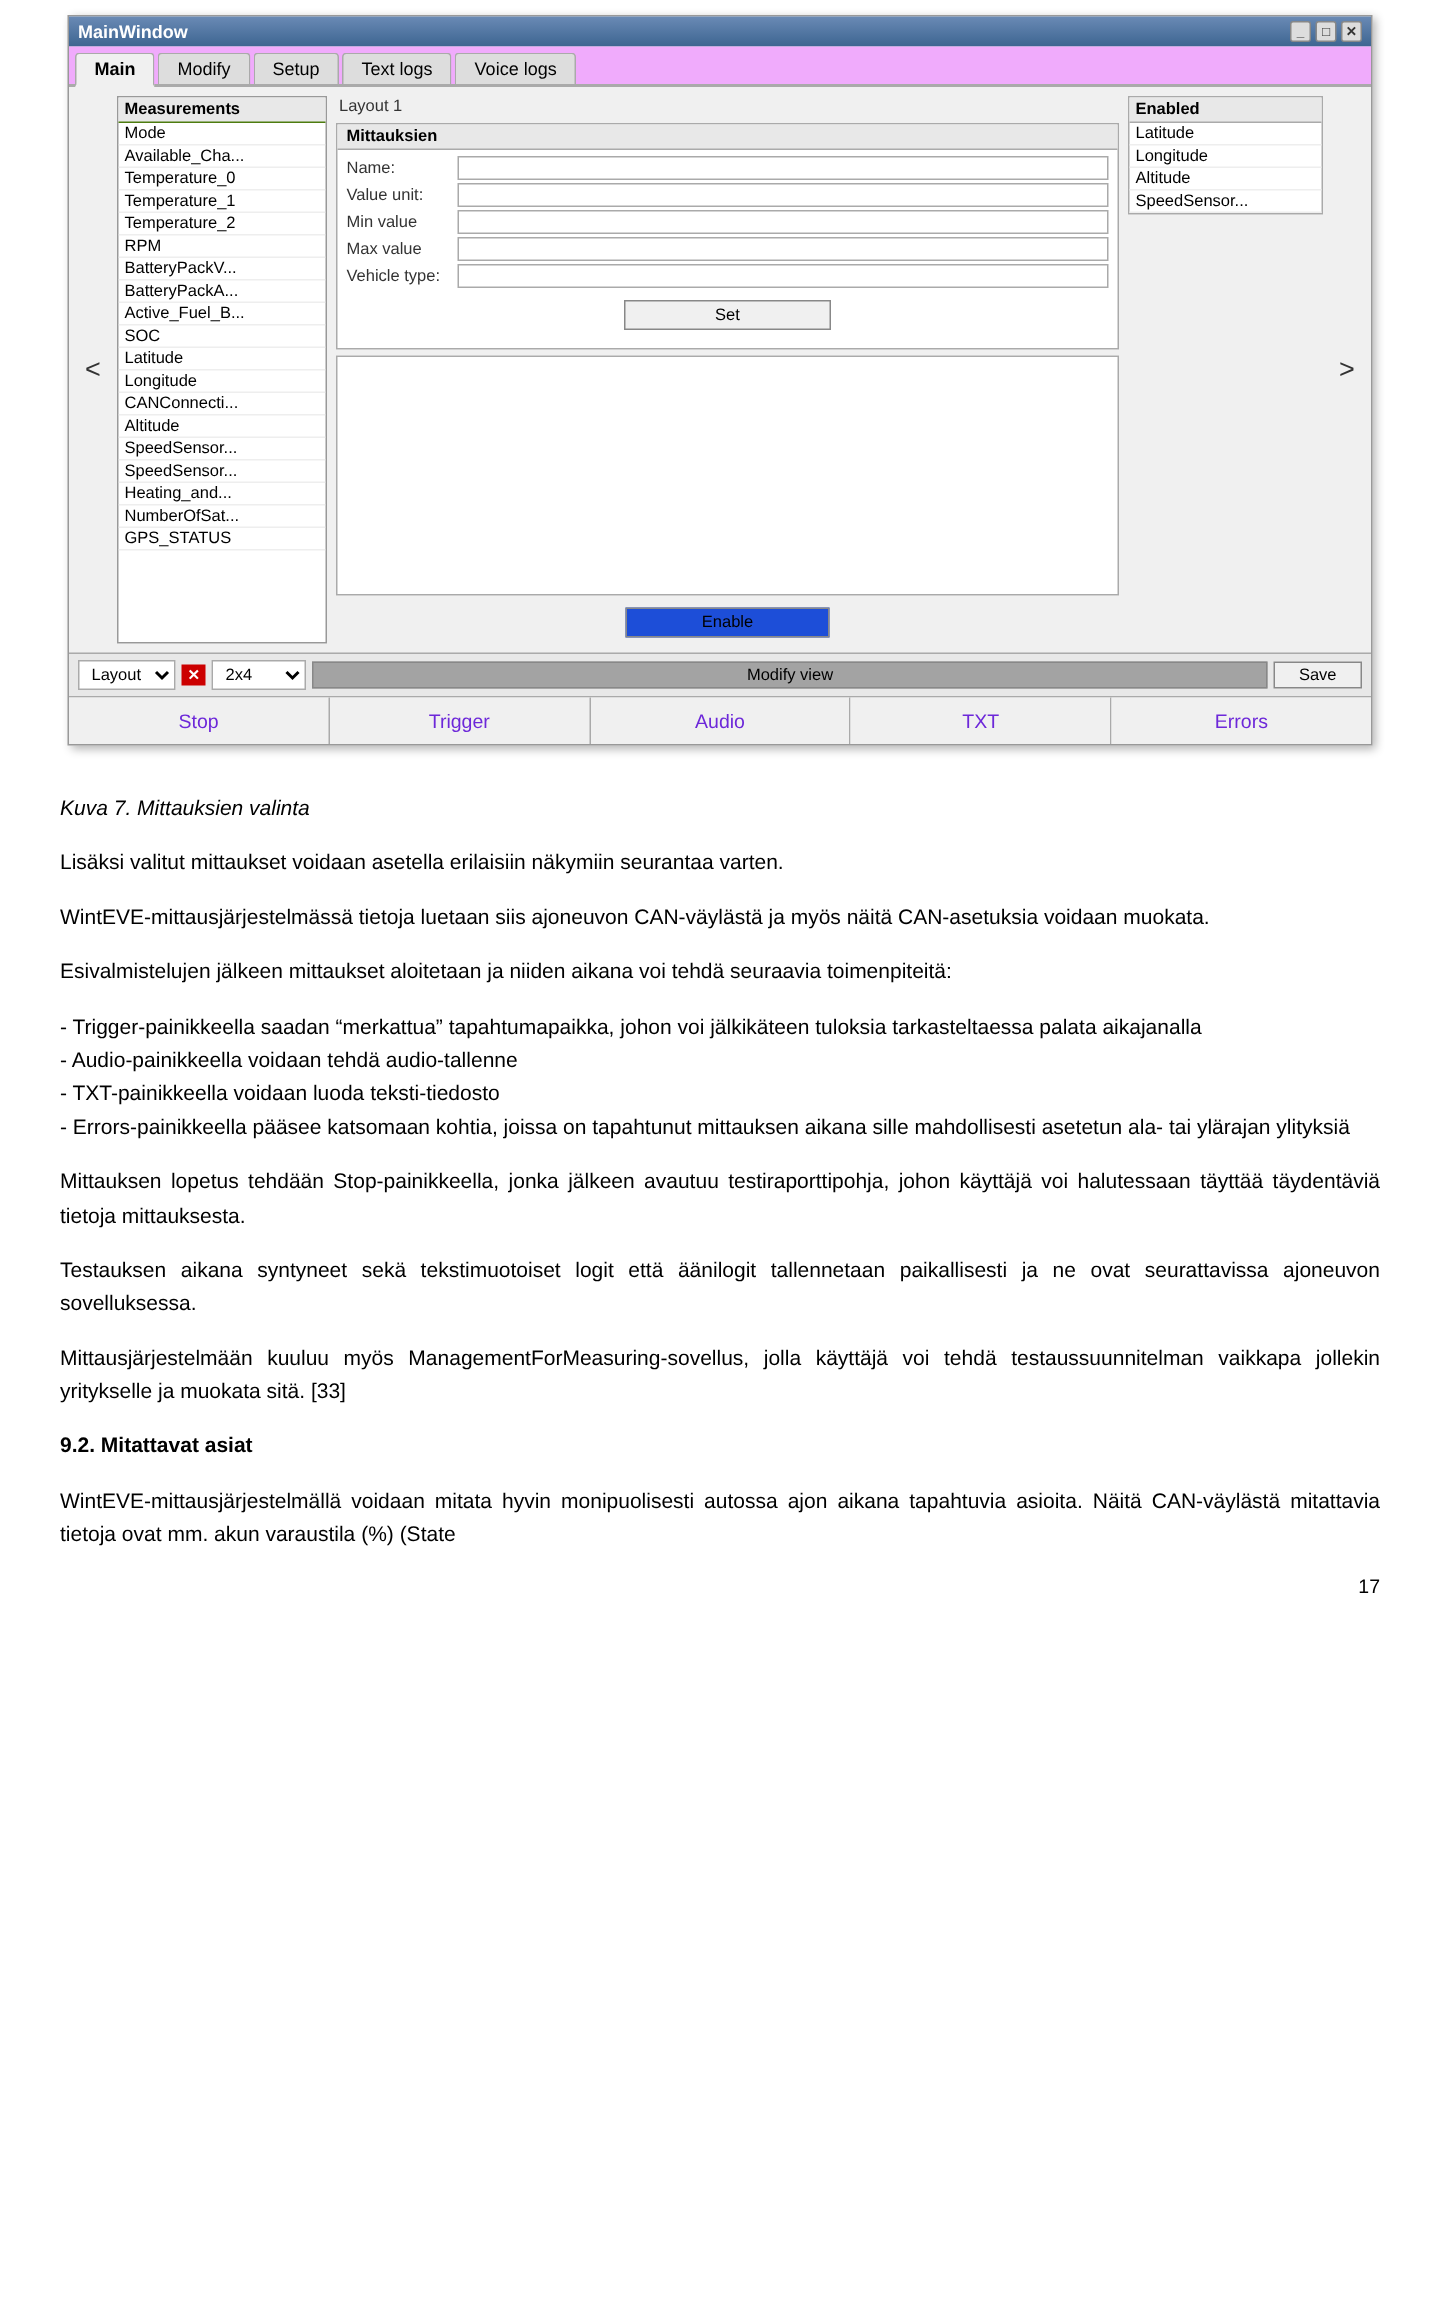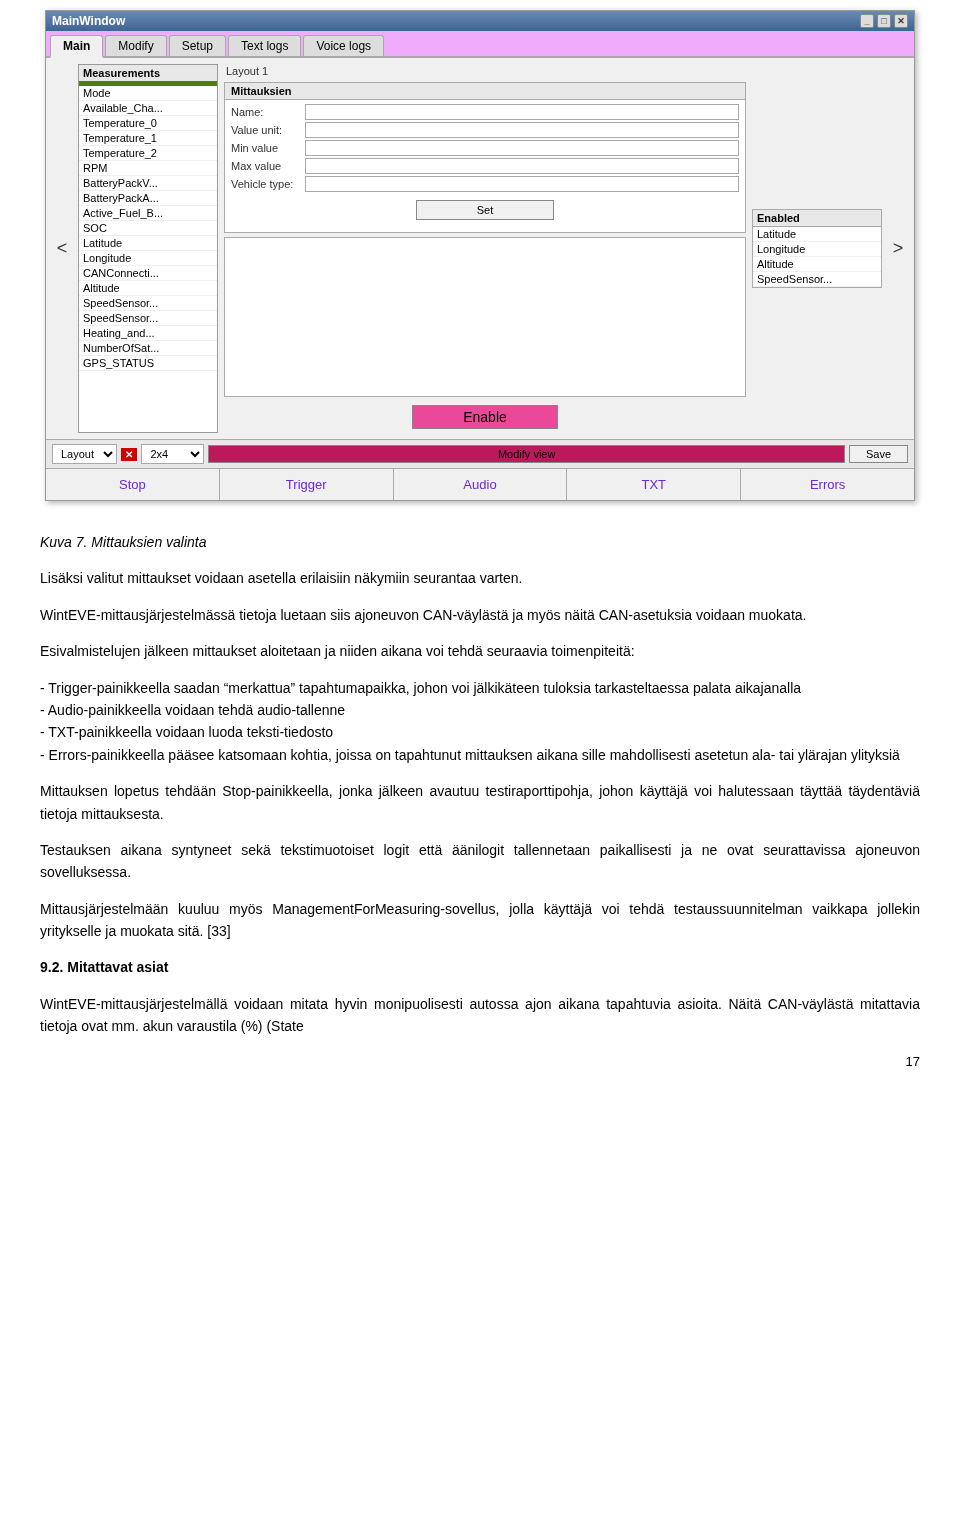--- a/index.html
+++ b/index.html
@@ -91,21 +91,21 @@
     
     .measurements-panel {
       width: 140px;
       border: 1px solid #999;
       background: #fff;
       display: flex;
       flex-direction: column;
     }
     .measurements-header {
       background: #e8e8e8;
-      border-bottom: 5px solid #4d7c0f;
+      border-bottom: 1px solid #4d7c0f;
       padding: 2px 4px;
       font-size: 11px;
       font-weight: bold;
     }
     .measurements-list {
       flex: 1;
       overflow: hidden;
       font-size: 11px;
     }
     .meas-item {
@@ -190,33 +190,32 @@
       border: 1px solid #aaa;
     }
 
     .enable-btn-row {
       display: flex;
       justify-content: center;
       margin: 4px 0;
     }
     .enable-btn {
       padding: 3px 50px;
-      background: #ec4899;
+      background: #1d4ed8;
       border: 1px solid #888;
-      font-size: 14px;
+      font-size: 11px;
       cursor: pointer;
     }
 
     
     .right-panel {
       width: 130px;
       display: flex;
       flex-direction: column;
       gap: 4px;
-      justify-content: center;
     }
     .enabled-panel {
       border: 1px solid #aaa;
       background: #fff;
     }
     .enabled-header {
       background: #e8e8e8;
       border-bottom: 1px solid #aaa;
       padding: 2px 4px;
       font-size: 11px;
@@ -259,21 +258,21 @@
     .grid-select {
       padding: 2px 4px;
       font-size: 11px;
       background: #fff;
       border: 1px solid #aaa;
       width: 63px;
     }
     .modify-view-btn {
       padding: 2px 12px;
       font-size: 11px;
-      background: #be185d;
+      background: #a3a3a3;
       border: 1px solid #888;
       cursor: pointer;
       flex: 1;
     }
     .save-btn {
       padding: 2px 16px;
       font-size: 11px;
       background: #f0f0f0;
       border: 1px solid #888;
       cursor: pointer;

